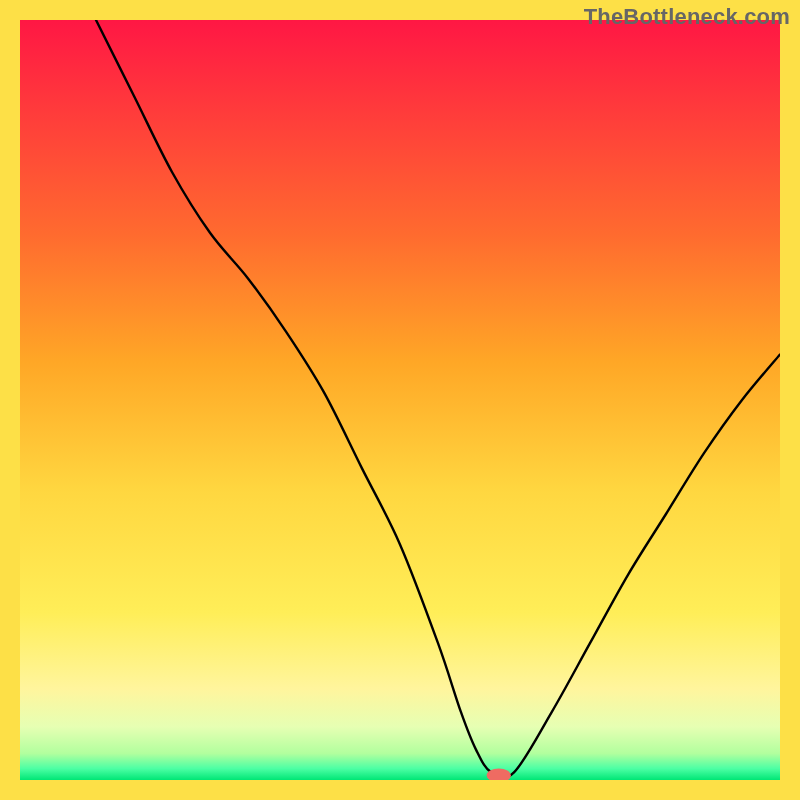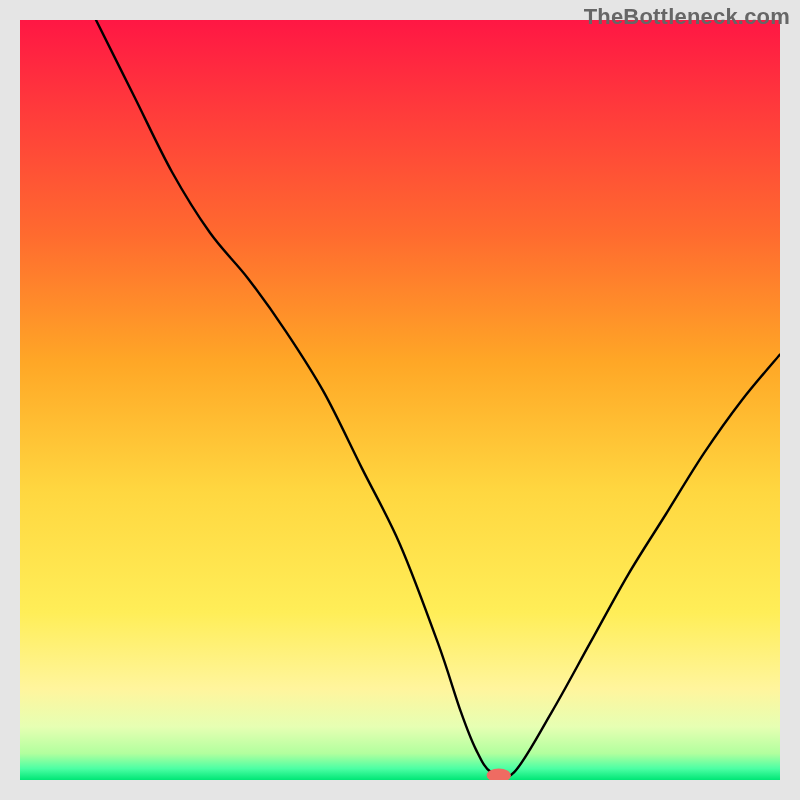--- a/index.html
+++ b/index.html
@@ -7,21 +7,21 @@
     padding: 0;
     width: 800px;
     height: 800px;
     background: #000;
     font-family: Arial, Helvetica, sans-serif;
   }
   .chart-container {
     position: relative;
     width: 800px;
     height: 800px;
-    background: #e5e5e5;
+    background: #fde047;
   }
   .watermark {
     position: absolute;
     top: 4px;
     right: 10px;
     font-size: 22px;
     font-weight: bold;
     color: #666;
     letter-spacing: 0.2px;
     z-index: 10;

